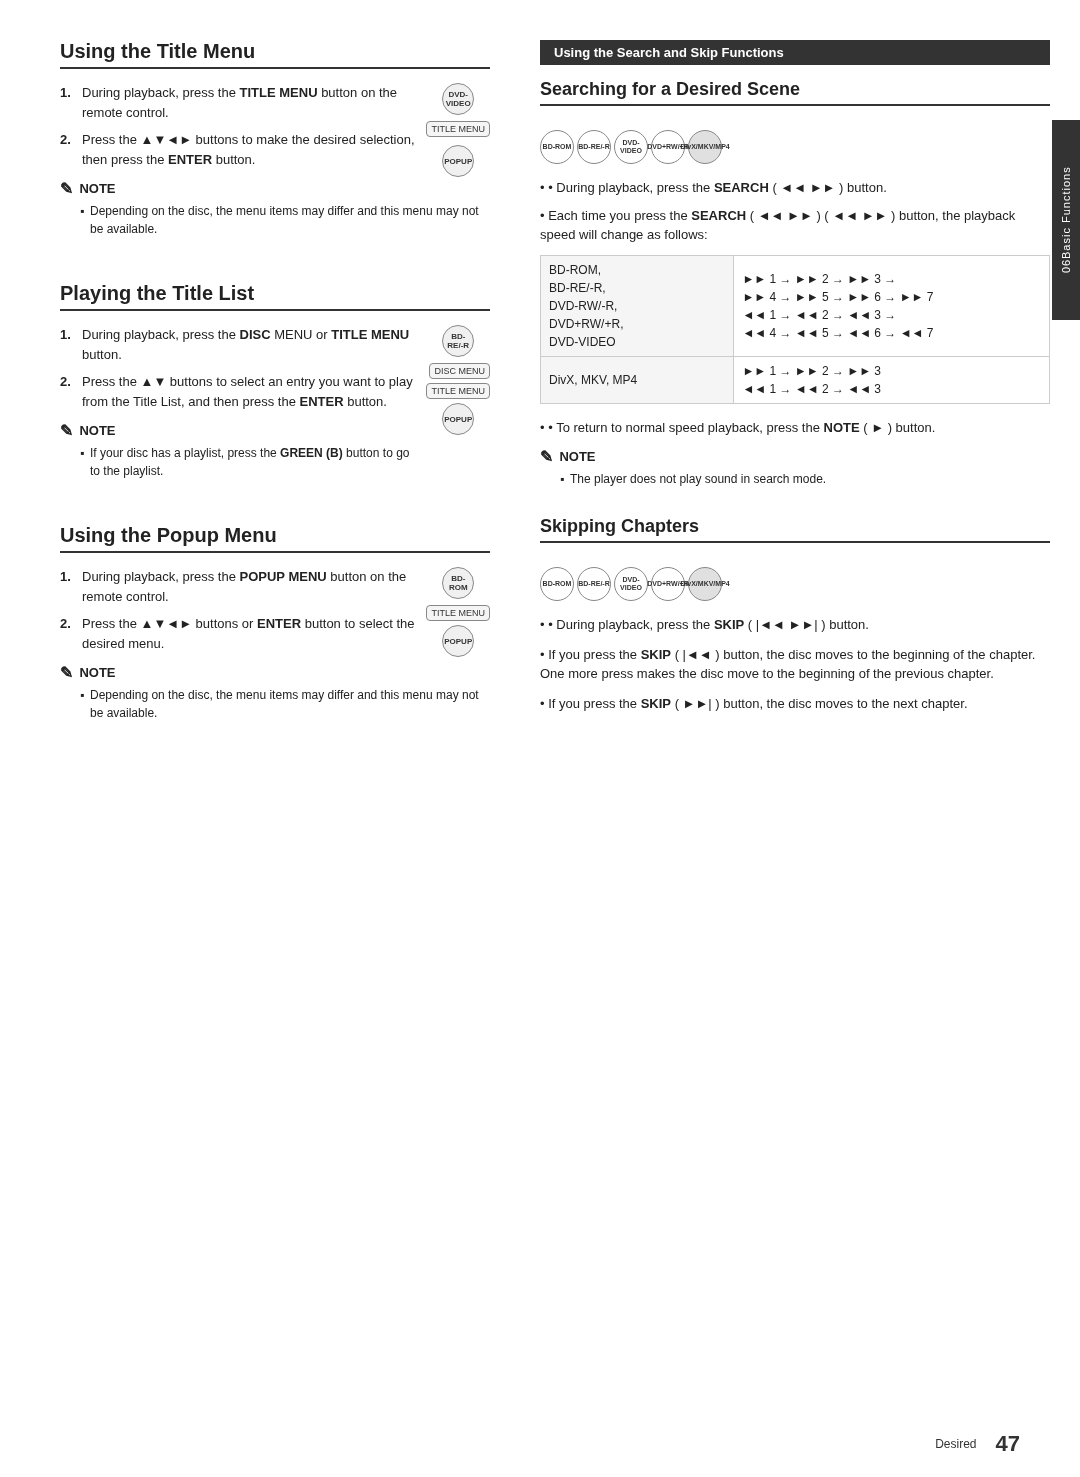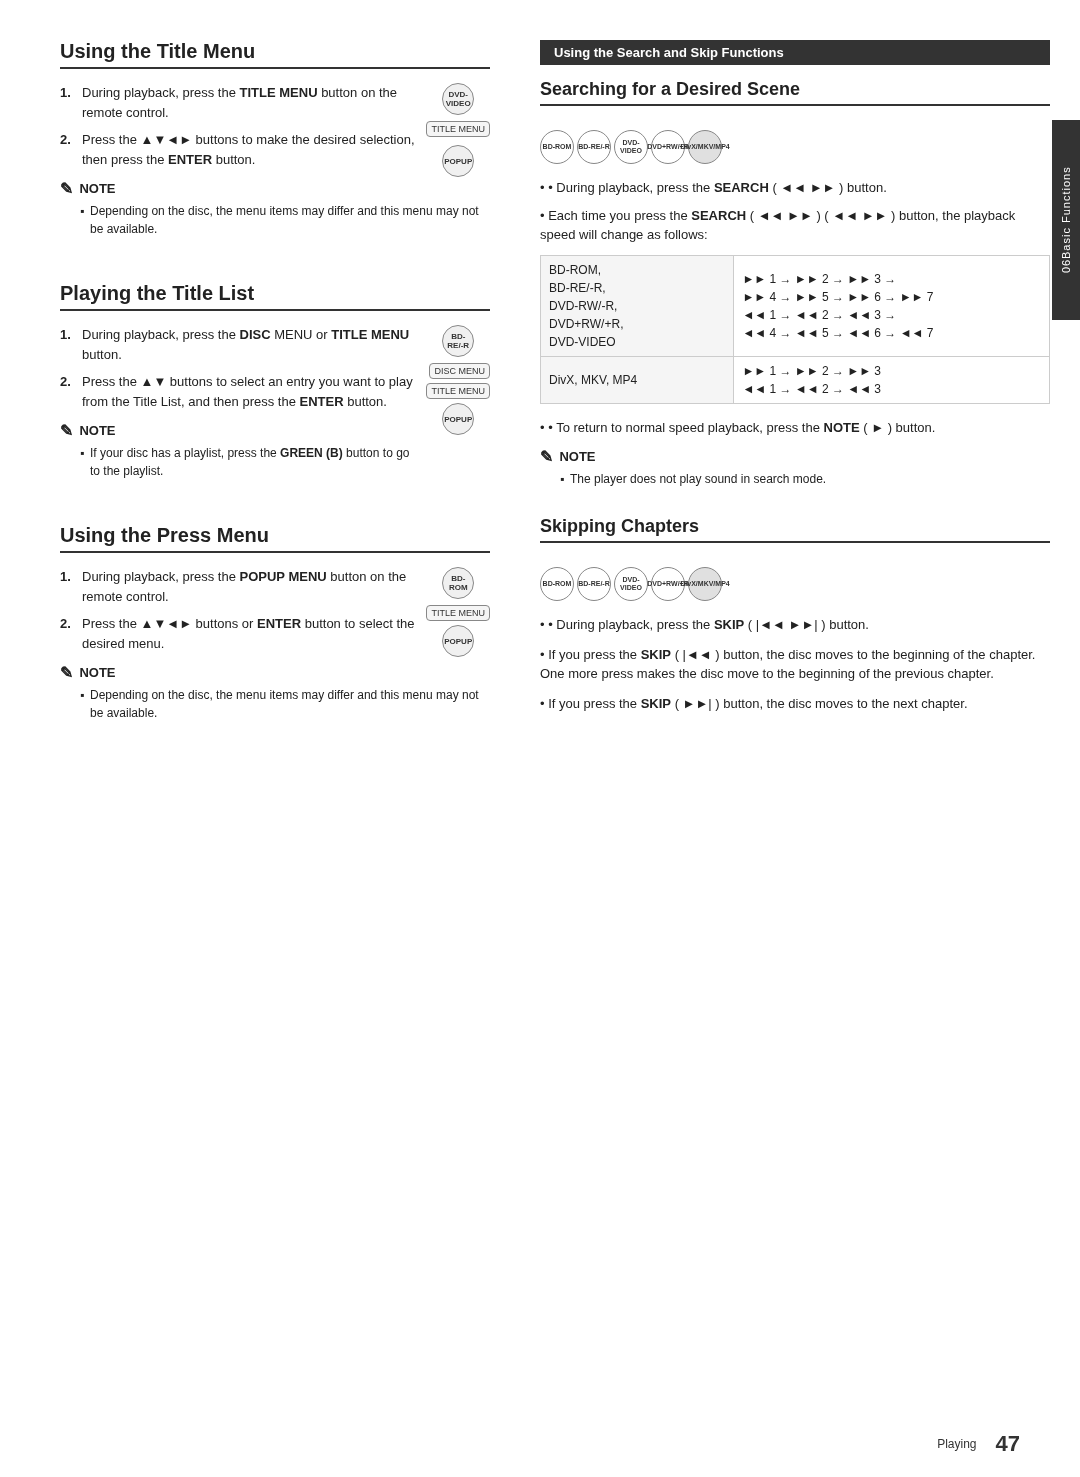--- a/index.html
+++ b/index.html
@@ -335,21 +335,21 @@
             <ul class="note-list">
               <li>
                 <span>If your disc has a playlist, press the </span><b>GREEN (B)</b><span> button to go to the playlist.</span>
               </li>
             </ul>
           </div>
         </div>
       </div>
 
       <div class="section-gap">
-        <h2 class="section-title">Using the Press Menu</h2>
+        <h2 class="section-title">Using the Popup Menu</h2>
 
         <div class="clearfix">
           <div class="btn-img-group">
             <div class="btn-circle">
               <span>BD-ROM</span>
             </div>
             <div class="btn-img">TITLE MENU</div>
             <div class="btn-circle">
               <span>POPUP</span>
             </div>
@@ -464,16 +464,16 @@
           <li style="list-style:none; display:block; margin-bottom:10px;">
             <span>If you press the <b>SKIP</b> ( ►►| ) button, the disc moves to the next chapter.</span>
           </li>
         </ul>
       </div>
 
     </div>
   </div>
 
   <div class="footer">
-    <span>Playing</span>
+    <span>Desired</span>
     <span class="footer-page">47</span>
   </div>
 </div>
 
 </body></html>

